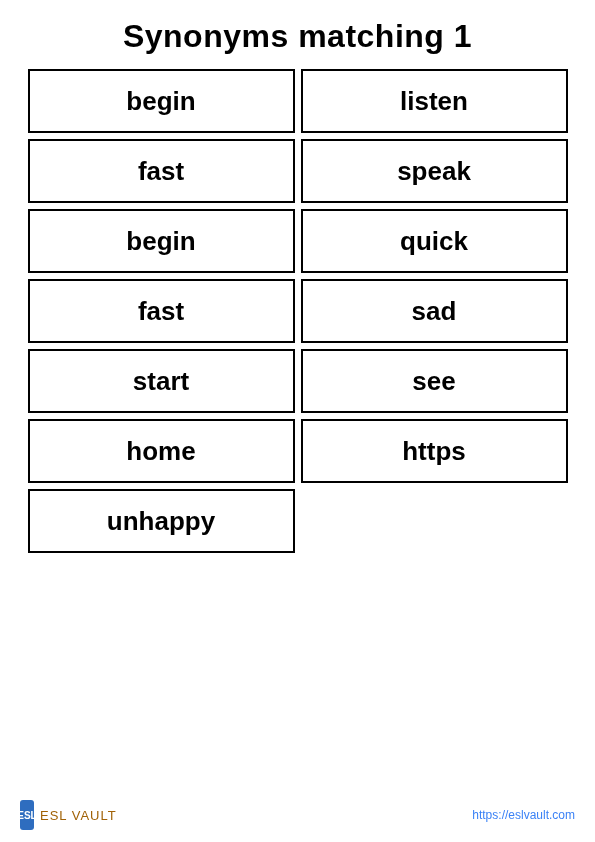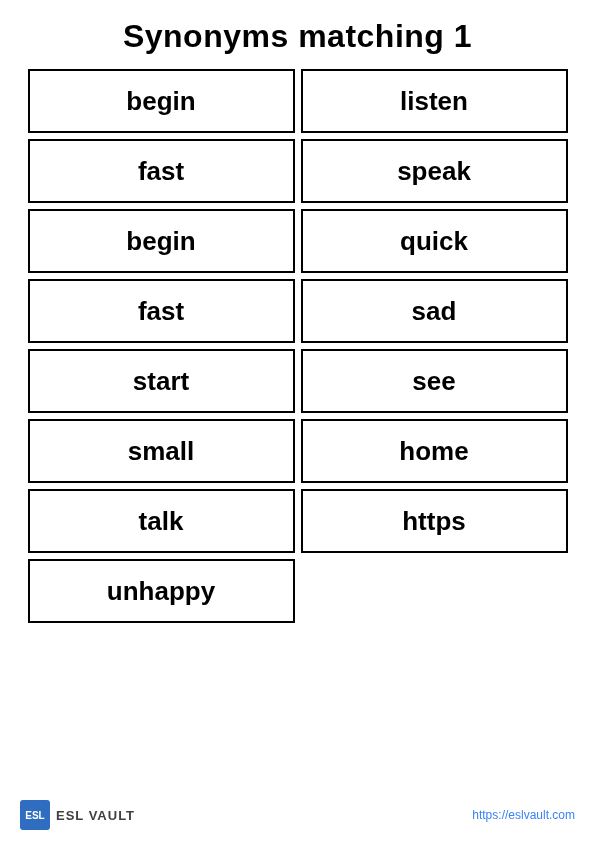--- a/index.html
+++ b/index.html
@@ -65,39 +65,39 @@
       padding: 0 20px;
     }
 
     .footer-logo {
       display: flex;
       align-items: center;
       gap: 6px;
     }
 
     .logo-box {
-      width: 30px;
+      width: 14px;
       height: 30px;
       background: #2e6dbf;
       display: flex;
       align-items: center;
       justify-content: center;
       border-radius: 3px;
     }
 
     .logo-box span {
       color: #ffffff;
       font-size: 10px;
       font-weight: bold;
     }
 
     .logo-text {
       font-size: 13px;
-      font-weight: bold;
-      color: #404040;
+      font-weight: normal;
+      color: #a16207;
       letter-spacing: 1px;
     }
 
     .footer-url {
       font-size: 12px;
       color: #3b82f6;
     }
   </style>
 </head>
 <body>
@@ -129,27 +129,21 @@
     <div class="word-card">
       <span>sad</span>
     </div>
     <div class="word-card">
       <span>start</span>
     </div>
     <div class="word-card">
       <span>see</span>
     </div>
     <div class="word-card">
-      <span>small</span>
-    </div>
-    <div class="word-card">
       <span>home</span>
-    </div>
-    <div class="word-card">
-      <span>talk</span>
     </div>
     <div class="word-card">
       <span>https</span>
     </div>
     <div class="word-card">
       <span>unhappy</span>
     </div>
   </div>
 
 <footer class="footer">

